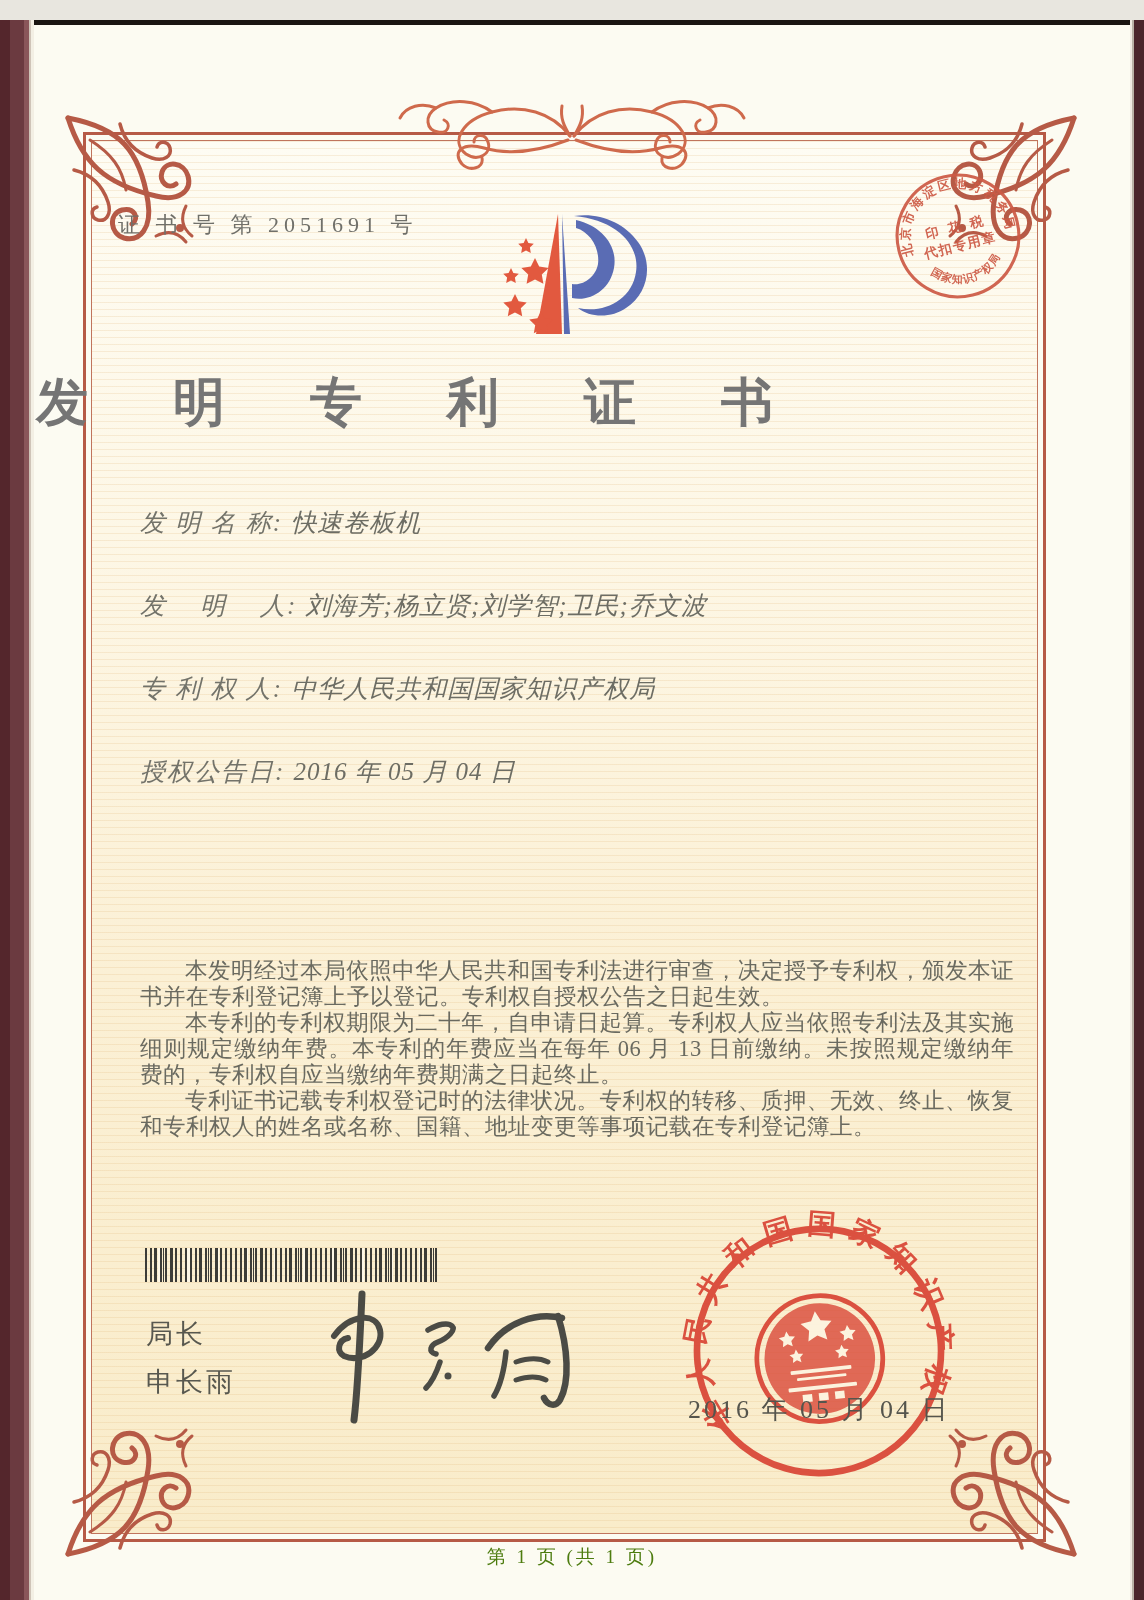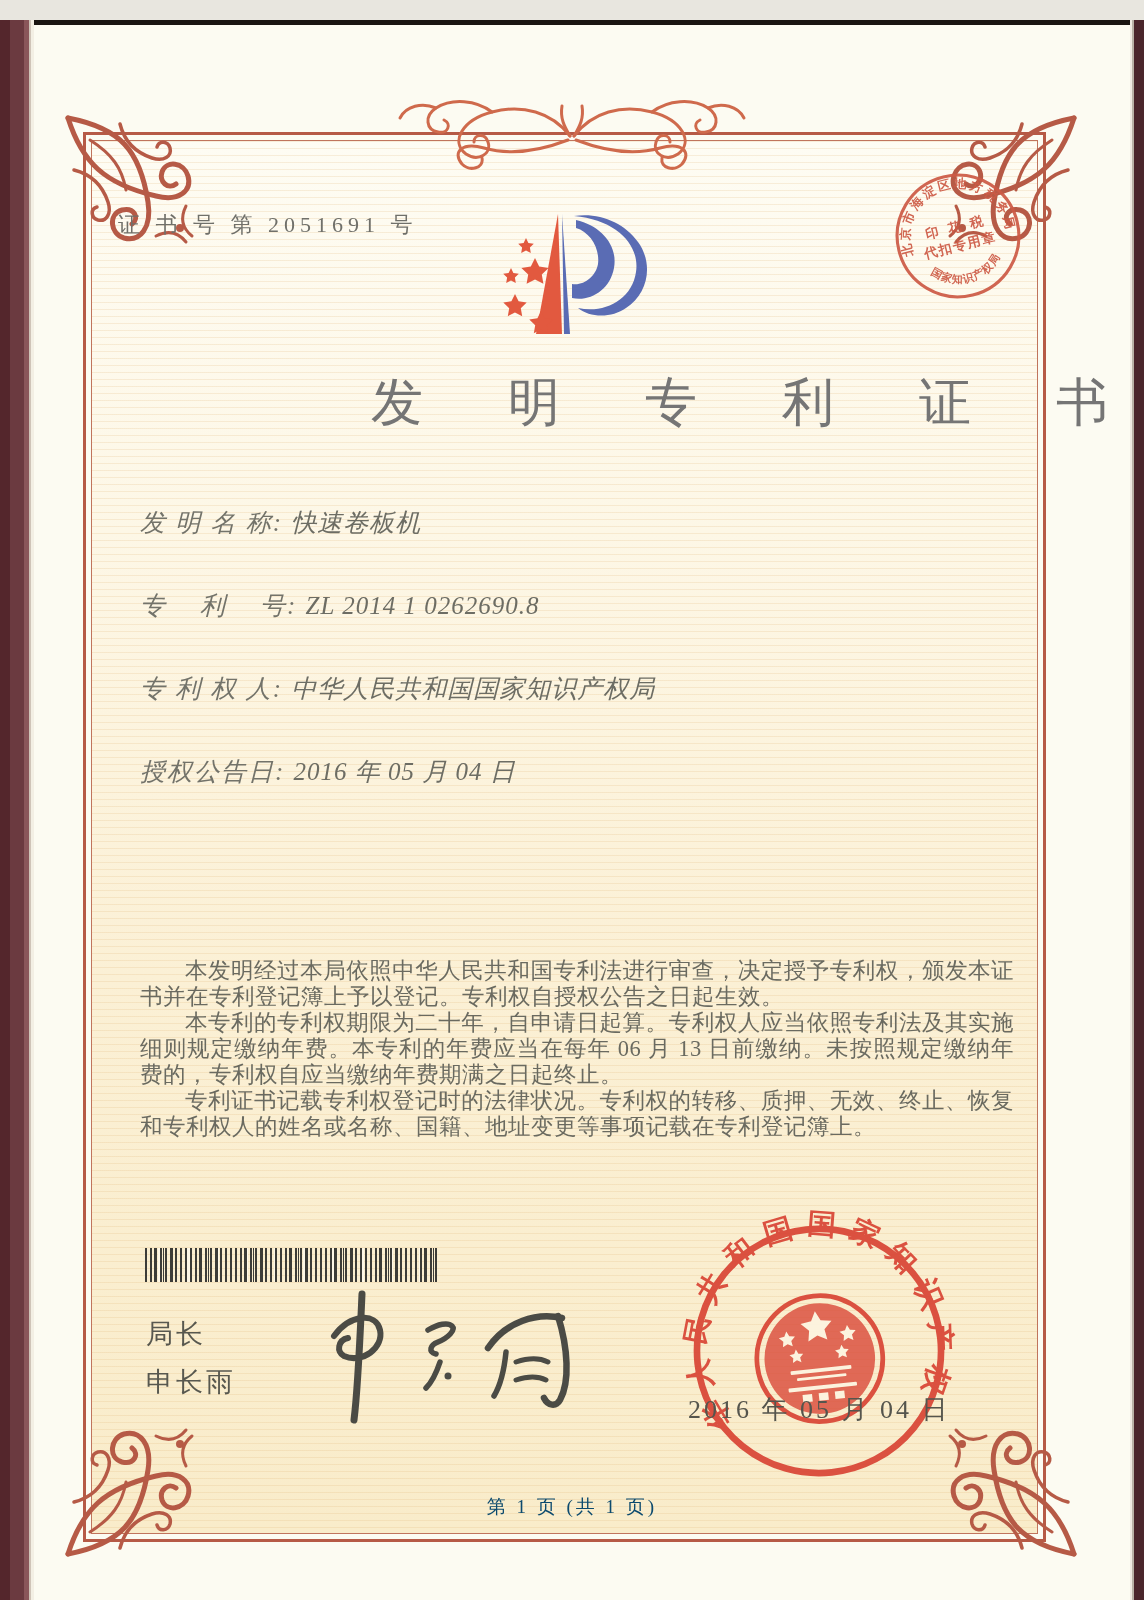--- a/index.html
+++ b/index.html
@@ -31,22 +31,22 @@
   .flourish{position:absolute;width:150px;height:150px;color:#b65a46;}
   .fl-tl{left:60px;top:90px;}
   .fl-tr{right:62px;top:90px;transform:scaleX(-1);}
   .fl-bl{left:60px;bottom:58px;transform:scaleY(-1);}
   .fl-br{right:62px;bottom:58px;transform:scale(-1,-1);}
   .top-ornament{position:absolute;left:392px;top:70px;width:360px;height:92px;color:#cf6a4c;}
   
   .cert-no{position:absolute;left:118px;top:190px;font-size:22px;letter-spacing:5px;color:#70706a;}
   .logo{position:absolute;left:478px;top:186px;width:176px;height:136px;}
   .tax-stamp{position:absolute;left:880px;top:138px;width:156px;height:156px;transform:rotate(-14deg);opacity:.92;}
-  .title{position:absolute;left:0;top:348px;width:100%;text-align:right;
-    font-size:52px;color:#757575;letter-spacing:36px;text-indent:36px;font-weight:400;}
+  .title{position:absolute;left:0;top:348px;width:100%;text-align:left;
+    font-size:52px;color:#757575;letter-spacing:36px;text-indent:36px;font-weight:700;}
   
   .fields{position:absolute;left:140px;top:486px;width:880px;}
   .field-row{display:flex;align-items:baseline;font-size:25px;color:#73736a;height:83px;font-style:italic;}
   .field-label{white-space:pre;letter-spacing:2px;}
   .field-value{white-space:pre;letter-spacing:1px;color:#6d6d64;}
   
   .body-text{position:absolute;left:140px;top:938px;width:874px;
     font-size:22.5px;line-height:26px;color:#6a6a60;text-align:justify;}
   .body-text p{margin:0;text-indent:2em;letter-spacing:0.5px;}
   
@@ -56,22 +56,22 @@
       repeating-linear-gradient(90deg,#3c3c38 0 1px,transparent 1px 9px),
       repeating-linear-gradient(90deg,transparent 0 13px,#fdf7e6 13px 16px,transparent 16px 29px);}
   
   .signer-role{position:absolute;left:146px;top:1296px;font-size:27px;color:#58584f;letter-spacing:3px;}
   .signer-name{position:absolute;left:146px;top:1344px;font-size:27px;color:#58584f;letter-spacing:3px;}
   .signature{position:absolute;left:310px;top:1258px;width:280px;height:160px;color:#4b4b45;}
   
   .seal{position:absolute;left:676px;top:1188px;width:286px;height:286px;transform:rotate(-6deg);opacity:.93;}
   .seal-date{position:absolute;left:688px;top:1372px;font-size:26px;color:#55554d;letter-spacing:3px;white-space:pre;}
   
-  .footer{position:absolute;left:0;top:1474px;width:100%;text-align:center;
-    font-size:19px;color:#0c4a6e;letter-spacing:3px;}
+  .footer{position:absolute;left:0;top:1524px;width:100%;text-align:center;
+    font-size:19px;color:#4d7c0f;letter-spacing:3px;}
 </style>
 </head>
 <body>
 
 <div id="stage">
 
   <div class="paper"></div>
 
   <div class="frame">
     <div class="frame-inner"></div>
@@ -177,22 +177,22 @@
   </svg>
 
   <div class="title">发 明 专 利 证 书</div>
 
   <div class="fields">
     <div class="field-row">
       <span class="field-label">发 明 名 称: </span>
       <span class="field-value">快速卷板机</span>
     </div>
     <div class="field-row">
-      <span class="field-label">专    利    号: </span>
-      <span class="field-value">ZL 2014 1 0262690.8</span>
+      <span class="field-label">发    明    人: </span>
+      <span class="field-value">刘海芳;杨立贤;刘学智;卫民;乔文波</span>
     </div>
     <div class="field-row">
       <span class="field-label">专 利 权 人: </span>
       <span class="field-value">中华人民共和国国家知识产权局</span>
     </div>
     <div class="field-row">
       <span class="field-label">授权公告日: </span>
       <span class="field-value">2016 年 05 月 04 日</span>
     </div>
   </div>

